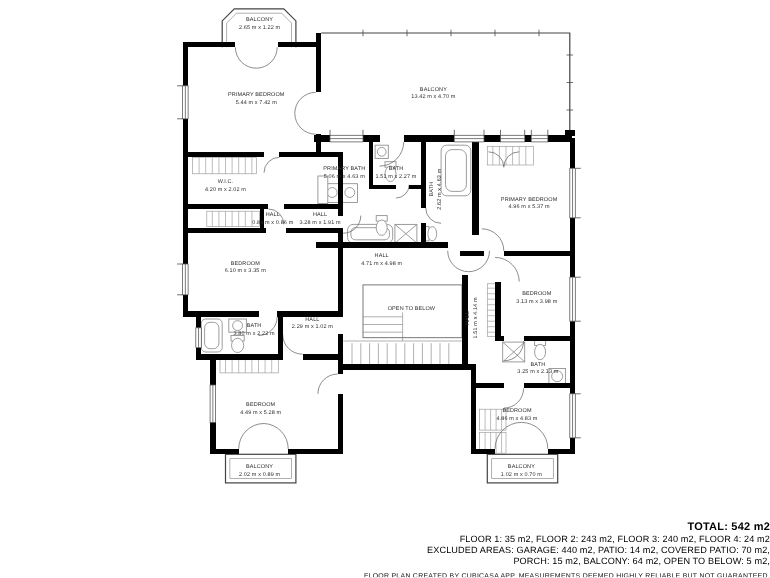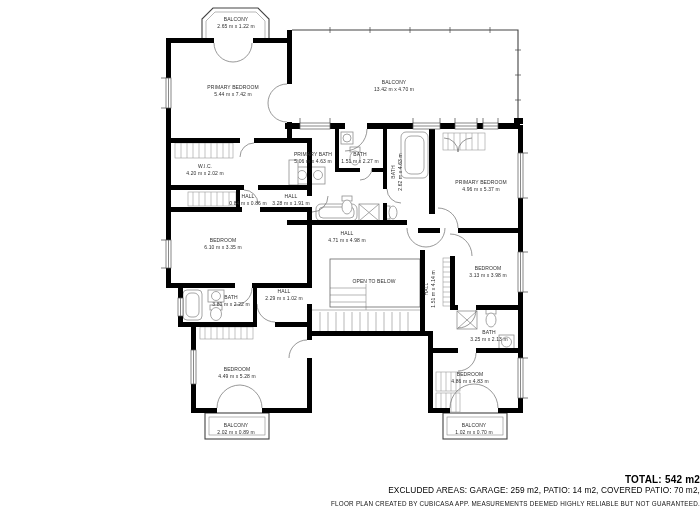--- a/index.html
+++ b/index.html
@@ -313,17 +313,19 @@
       <span class="nm">BALCONY</span>
       <span class="dm">2.02 m x 0.89 m</span>
     </div>
   <div class="rl" style="left:474px;top:428px">
       <span class="nm">BALCONY</span>
       <span class="dm">1.02 m x 0.70 m</span>
     </div>
 
   <div class="footer">
     <div class="total">TOTAL: 542 m2</div>
-    <div class="line">EXCLUDED AREAS: GARAGE: 259 m2, PATIO: 14 m2, COVERED PATIO: 70 m2,</div>
+    <div class="line">FLOOR 1: 35 m2, FLOOR 2: 243 m2, FLOOR 3: 240 m2, FLOOR 4: 24 m2</div>
+    <div class="line">EXCLUDED AREAS: GARAGE: 440 m2, PATIO: 14 m2, COVERED PATIO: 70 m2,</div>
+    <div class="line">PORCH: 15 m2, BALCONY: 64 m2, OPEN TO BELOW: 5 m2,</div>
     <div class="disclaimer">FLOOR PLAN CREATED BY CUBICASA APP. MEASUREMENTS DEEMED HIGHLY RELIABLE BUT NOT GUARANTEED.</div>
   </div>
 
 </div>
 
 </body></html>

